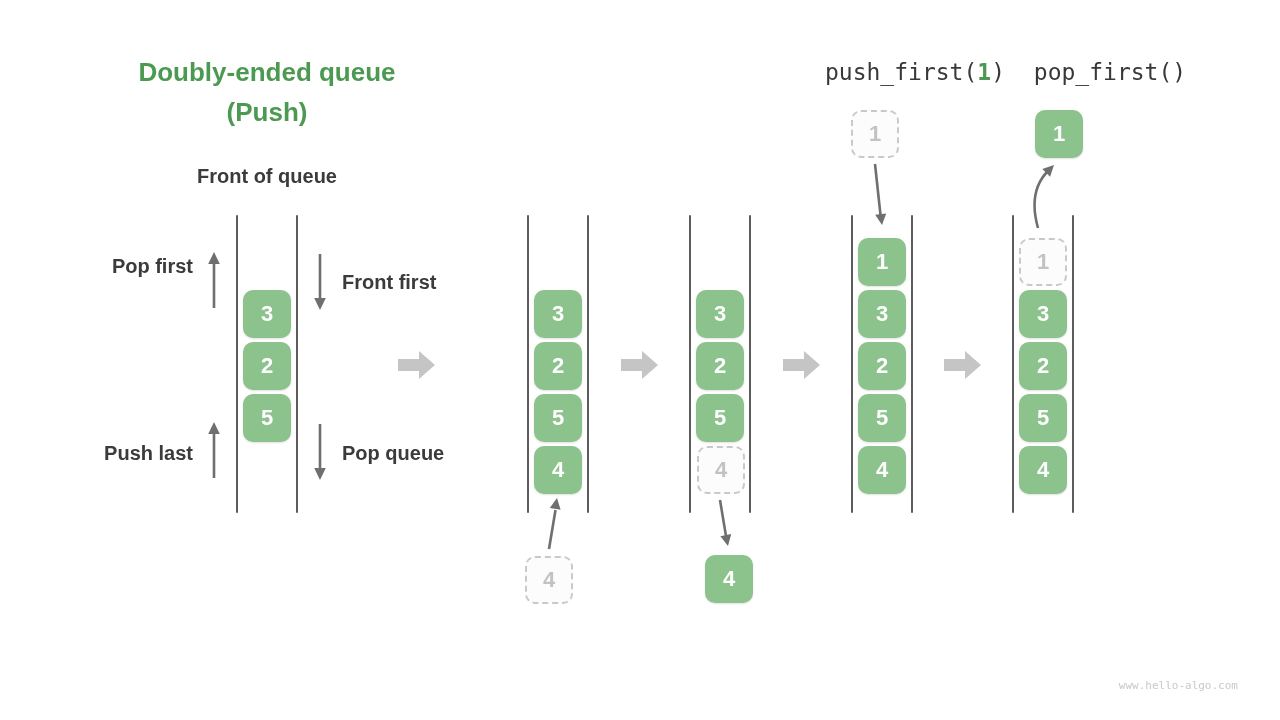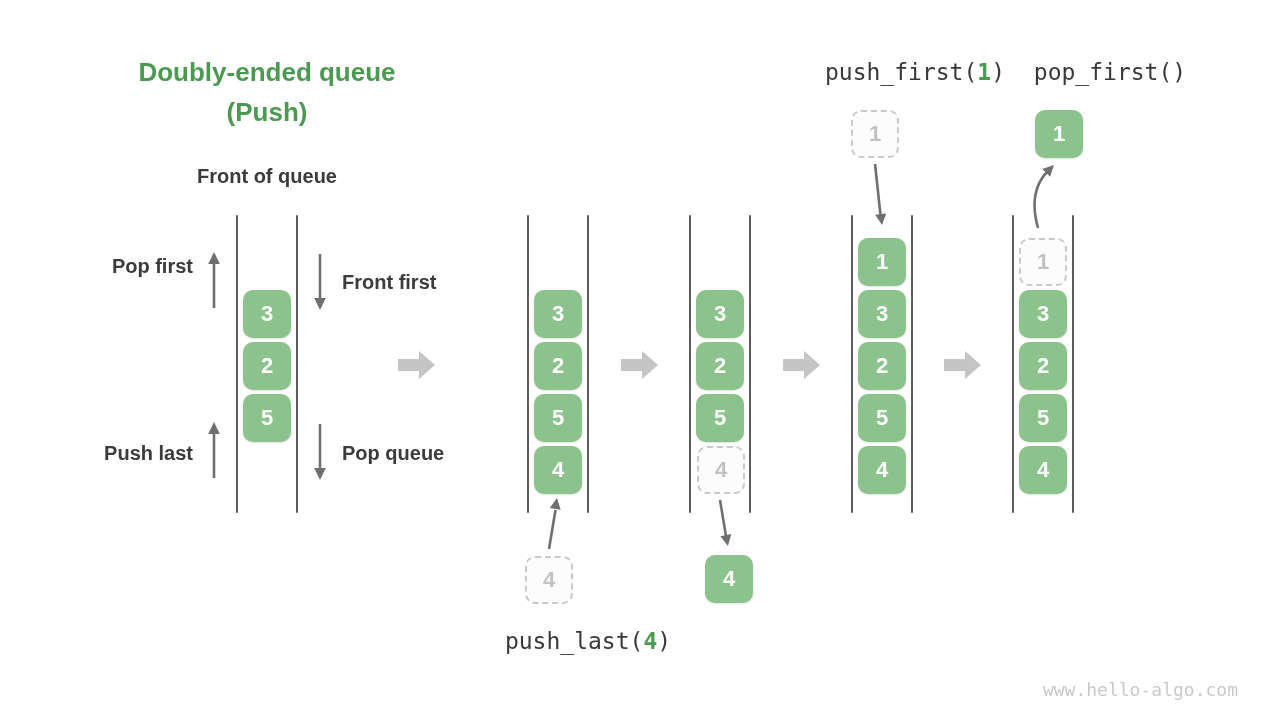--- a/index.html
+++ b/index.html
@@ -55,21 +55,21 @@
     width: 220px; text-align: center;
     font-family: "DejaVu Sans Mono", "Liberation Mono", monospace;
     font-size: 23px; color: #383838;
     white-space: nowrap;
   }
   .code .arg { color: #4C9A52; font-weight: bold; }
   .watermark {
     left: 998px; top: 679px; width: 240px;
     text-align: right;
     font-family: "DejaVu Sans Mono", "Liberation Mono", monospace;
-    font-size: 18px; color: #C9C9C9;
+    font-size: 11px; color: #C9C9C9;
   }
   svg { display: block; }
 </style>
 </head>
 <body>
 
 <div class="canvas">
 
   <div class="abs title">
     <div>Doubly-ended queue</div>
@@ -175,19 +175,18 @@
       <path d="M 10,67 C 3,42 6,24 20,10" fill="none" stroke="#6F6F6F" stroke-width="2.6"></path>
       <polygon points="26,4 22.1,15.7 14.3,7.9" fill="#6F6F6F"></polygon>
     </svg>
     <div class="abs ghost" style="left:1019px;top:238px">1</div>
     <div class="abs cell" style="left:1019px;top:290px">3</div>
     <div class="abs cell" style="left:1019px;top:342px">2</div>
     <div class="abs cell" style="left:1019px;top:394px">5</div>
     <div class="abs cell" style="left:1019px;top:446px">4</div>
   </div>
 
-  <div class="abs code" style="left:478px;top:628px"><span>push_last(</span><span class="arg">4</span><span>)</span></div>
   <div class="abs code" style="left:805px;top:59px"><span>push_first(</span><span class="arg">1</span><span>)</span></div>
   <div class="abs code" style="left:1000px;top:59px">pop_first()</div>
 
   <div class="abs watermark">www.hello-algo.com</div>
 
 </div>
 
 </body></html>

